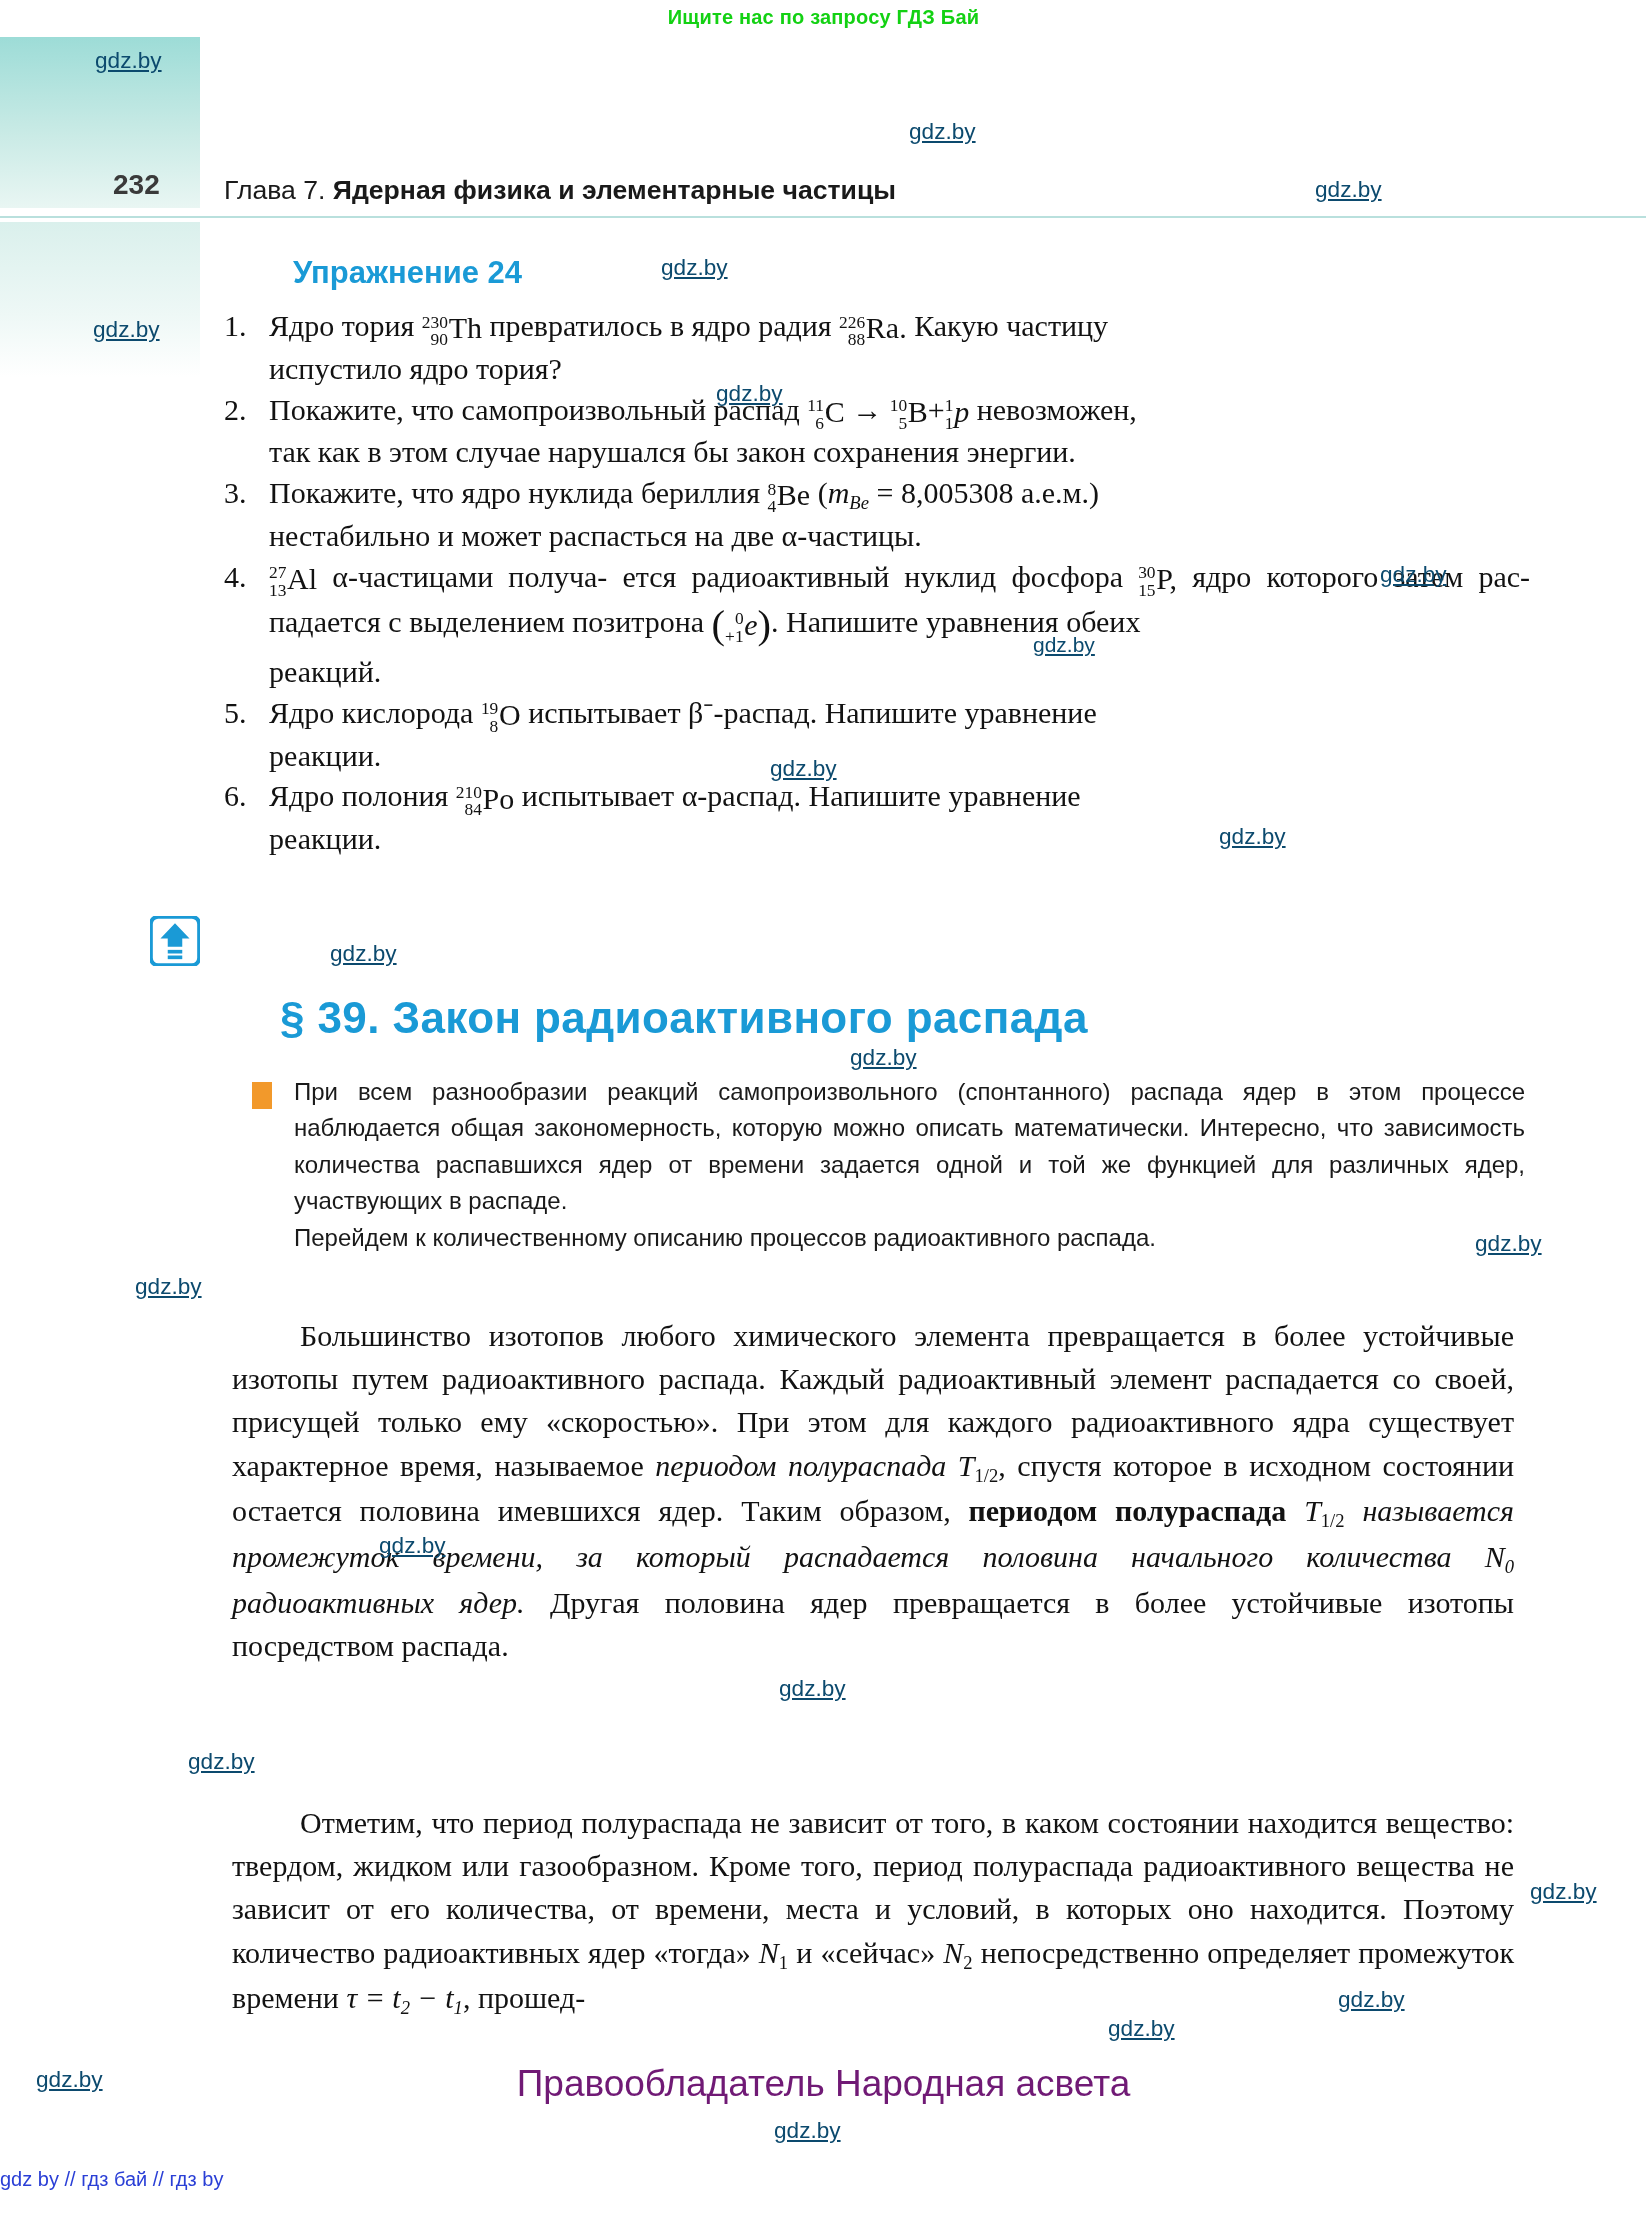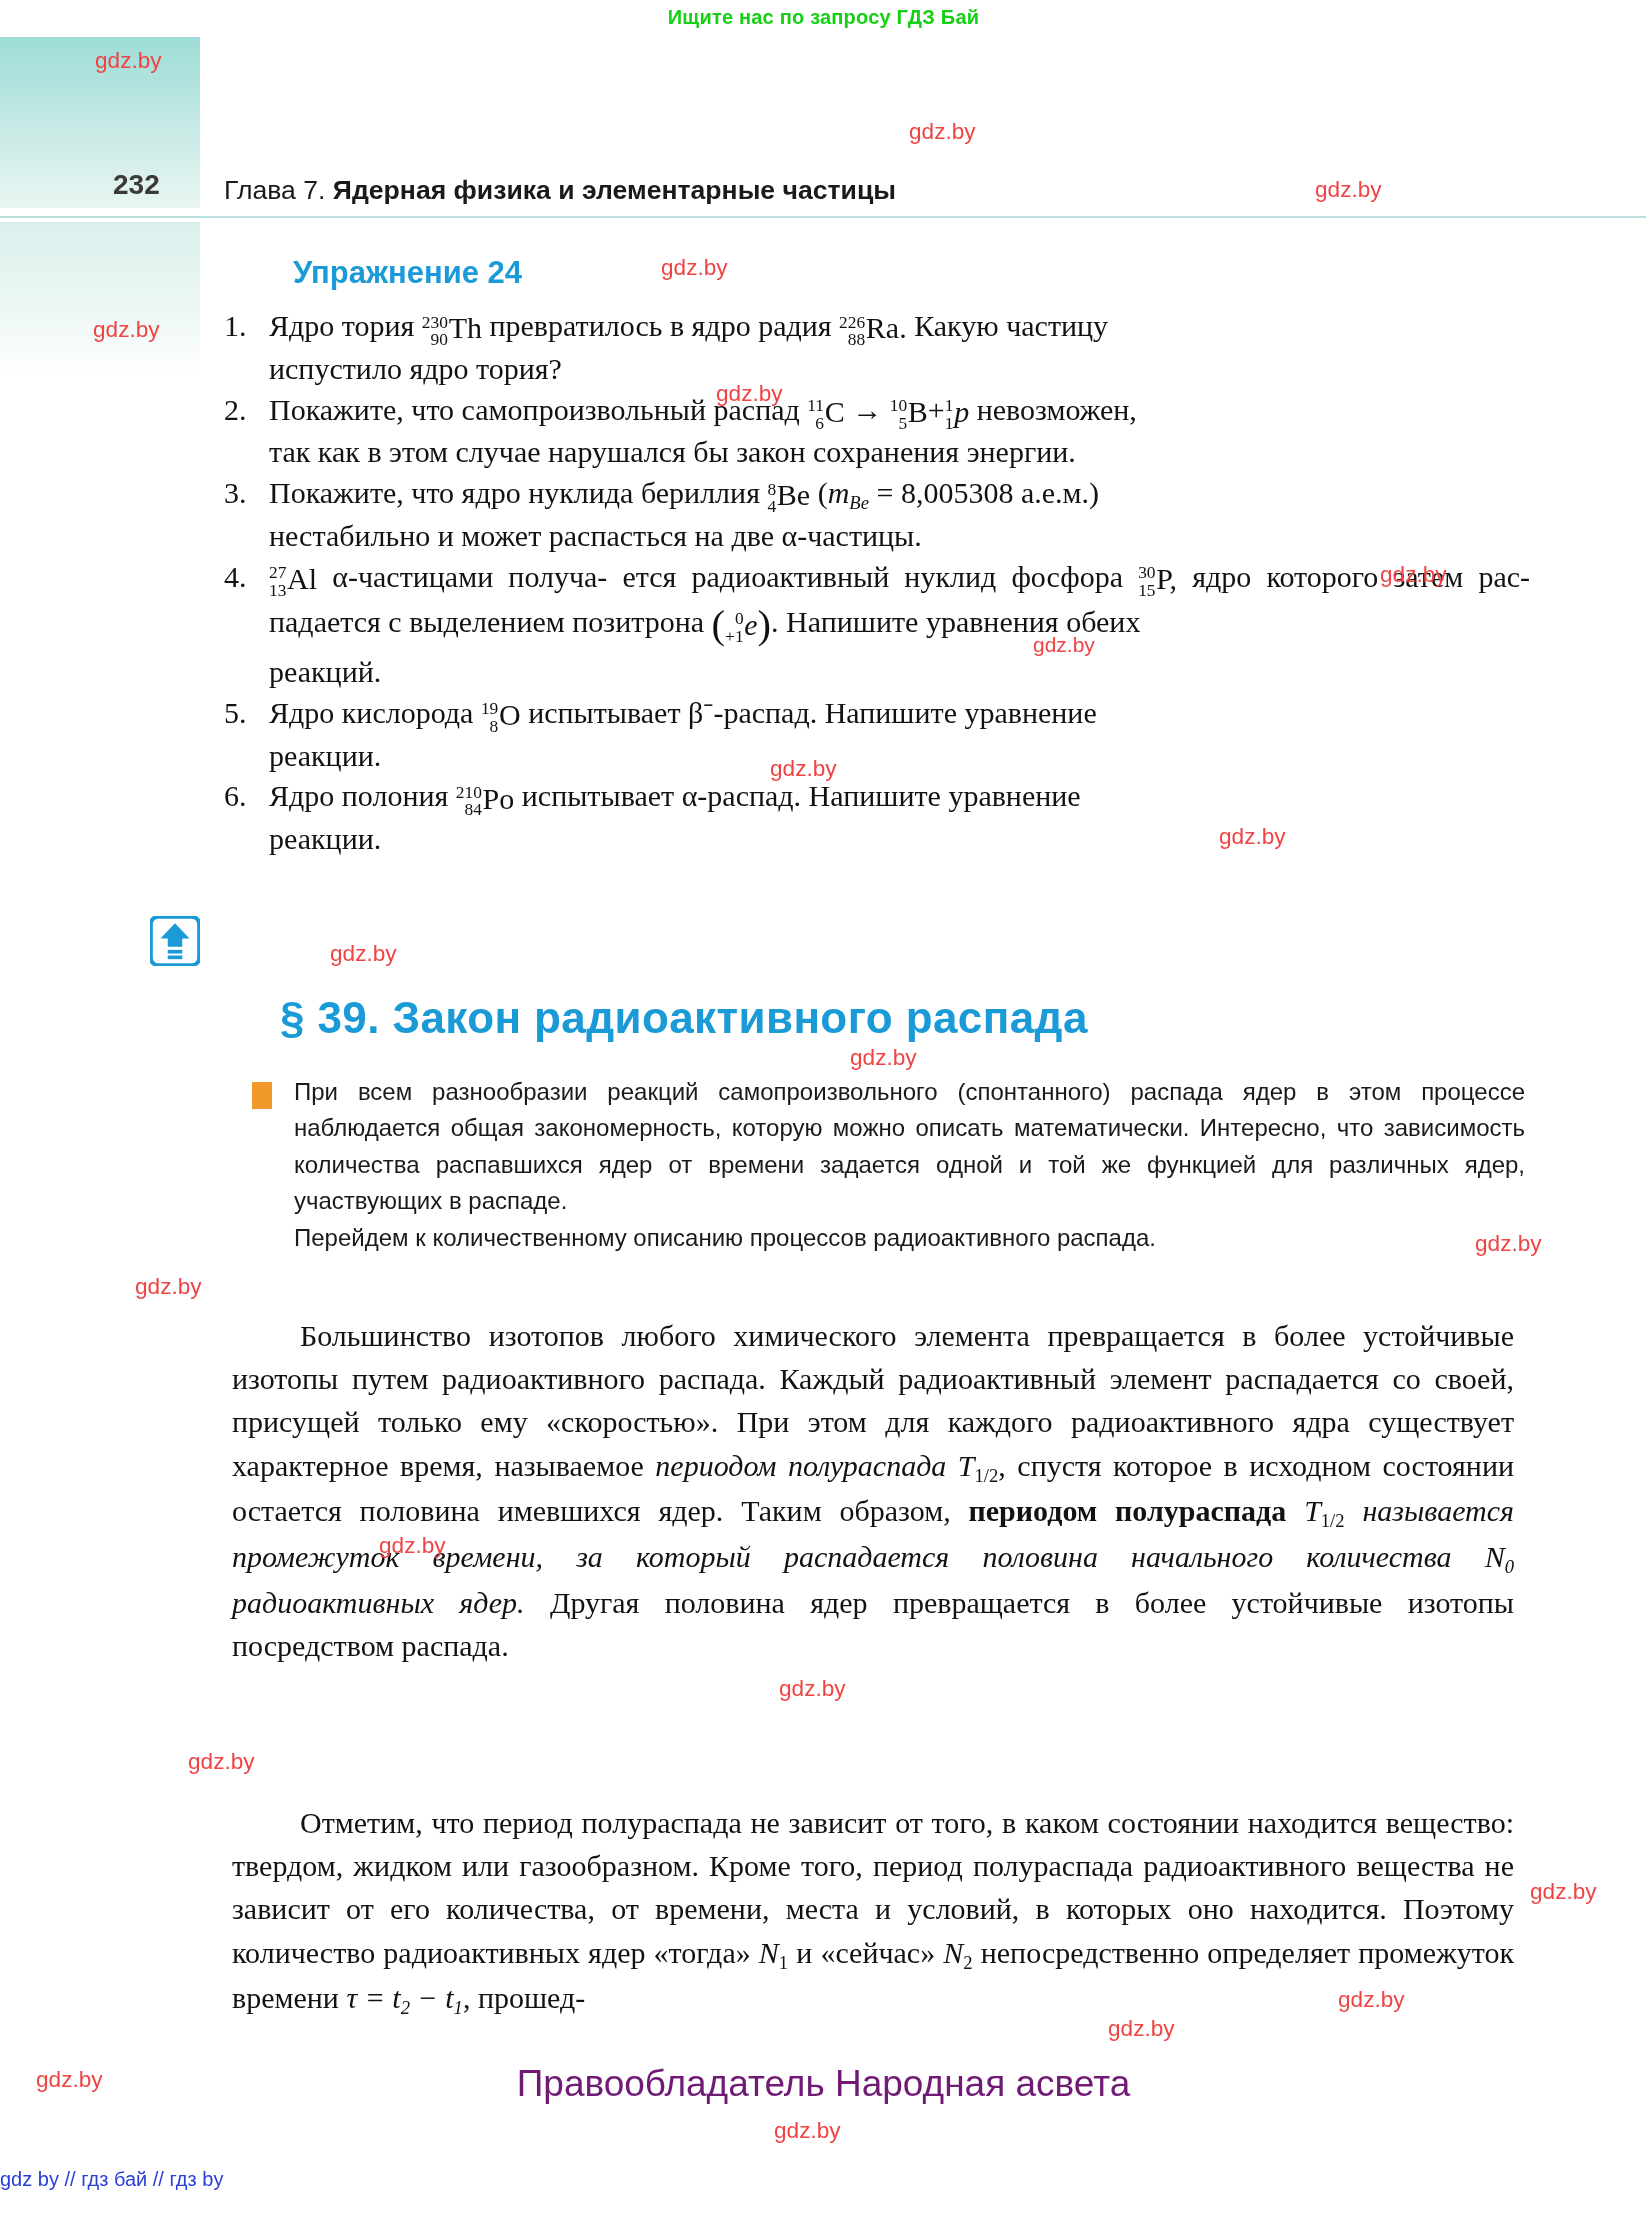--- a/index.html
+++ b/index.html
@@ -116,23 +116,24 @@
     position: absolute; width: 1298px; left: 224px;
     font-size: 30px; line-height: 1.44; color: #121212;
     text-align: justify;
   }
   .bodypar p { margin: 8px; text-indent: 68px; }
 
   
   .wm {
     position: absolute;
     font-family: "Liberation Sans", sans-serif;
-    color: #ef4444;
+    color: #0c4a6e;
     white-space: nowrap;
     font-weight: 400;
+    text-decoration: underline;
   }
 
   .copyright {
     position: absolute; left: 0; width: 1647px; top: 2063px;
     text-align: center;
     font-family: "Liberation Sans", sans-serif;
     font-size: 37px; color: #701a75;
   }
   .bottom-links {
     position: absolute; left: 0; width: 1513px; top: 2168px;

